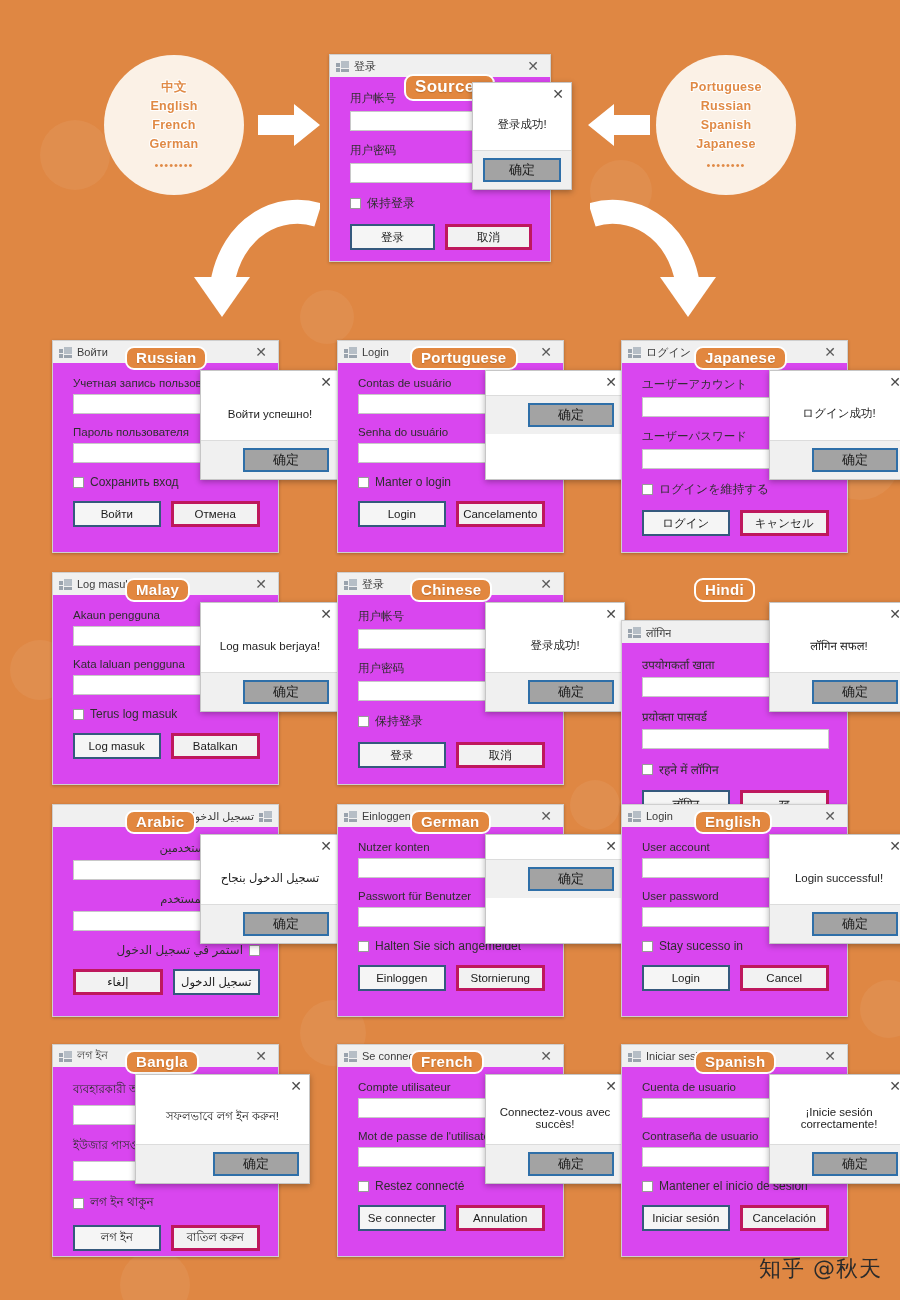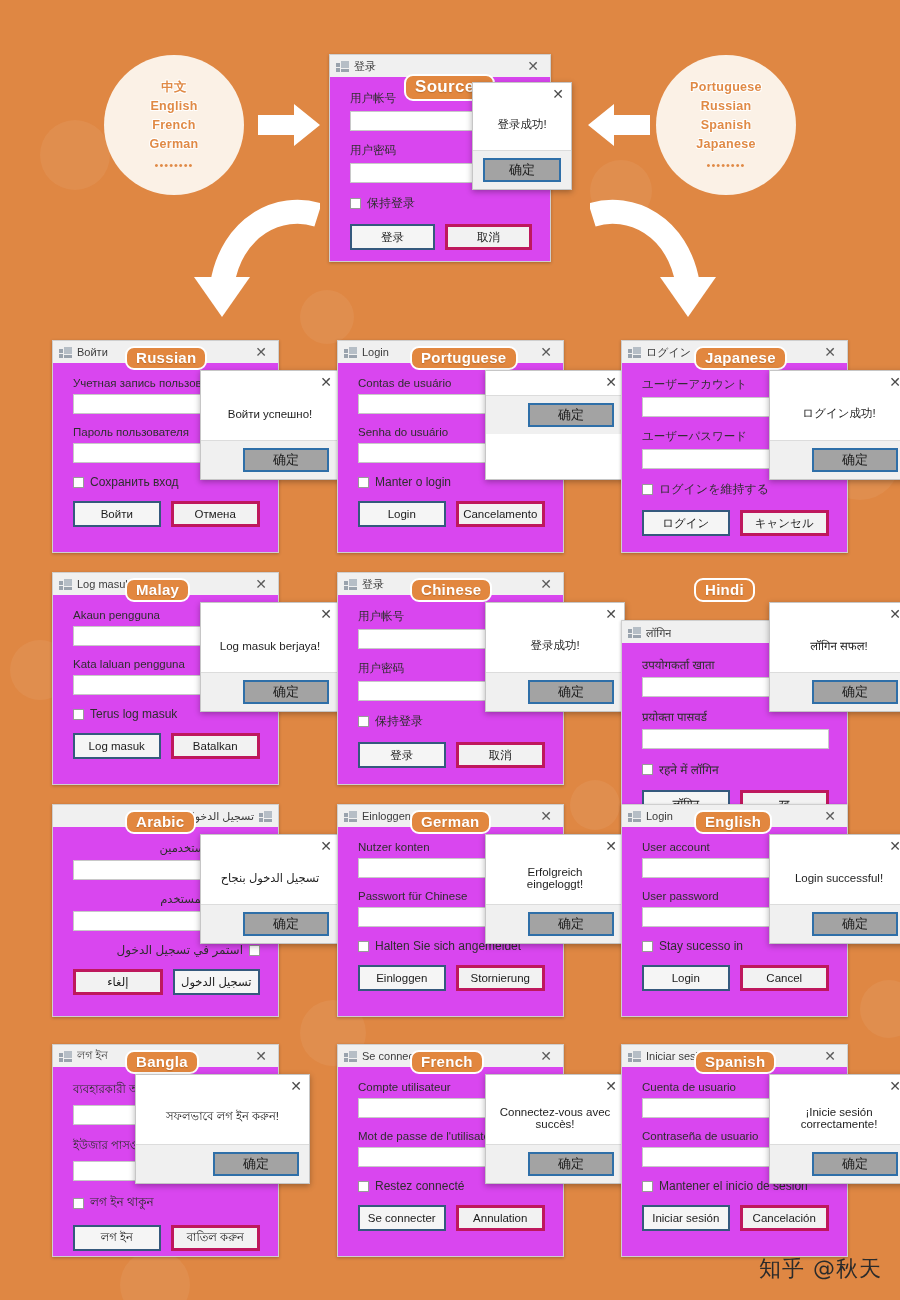--- a/index.html
+++ b/index.html
@@ -447,38 +447,37 @@
           <i></i>
           <i></i>
           <i></i>
         </span>
         <span class="win-title-text">Einloggen</span>
         <span class="win-close">✕</span>
       </div>
       <div class="win-body">
         <div class="field-label">Nutzer konten</div>
         <div class="field-input"></div>
-        <div class="field-label">Passwort für Chinese</div>
+        <div class="field-label">Passwort für Benutzer</div>
         <div class="field-input"></div>
         <div class="chk-row">
           <span class="chk-box"></span>
           <span class="chk-label">Halten Sie sich angemeldet</span>
         </div>
         <div class="btn-row">
           <div class="btn primary">Einloggen</div>
           <div class="btn">Stornierung</div>
         </div>
       </div>
     </div>
     <div class="badge" style="left: 410px; top: 810px;">German</div>
     <div class="dlg" style="left: 485px; top: 834px; width: 140px; height: 110px;">
       <div class="dlg-bar">
         <span class="dlg-close">✕</span>
       </div>
-      <div class="dlg-msg">Erfolgreich eingeloggt!</div>
       <div class="dlg-foot">
         <div class="dlg-ok">确定</div>
       </div>
     </div>
     <div class="win" style="left: 621px; top: 804px; width: 227px; height: 213px;">
       <div class="win-title">
         <span class="win-ico">
           <i></i>
           <i></i>
           <i></i>

